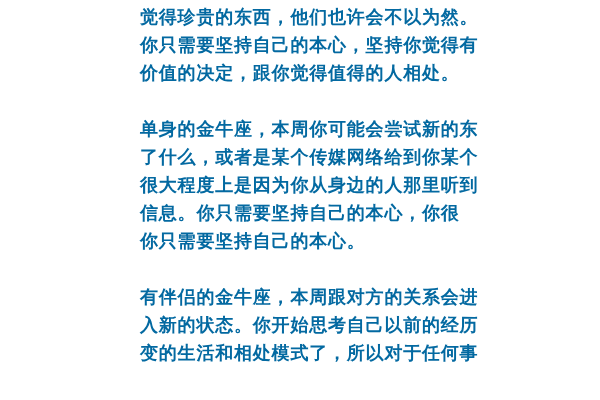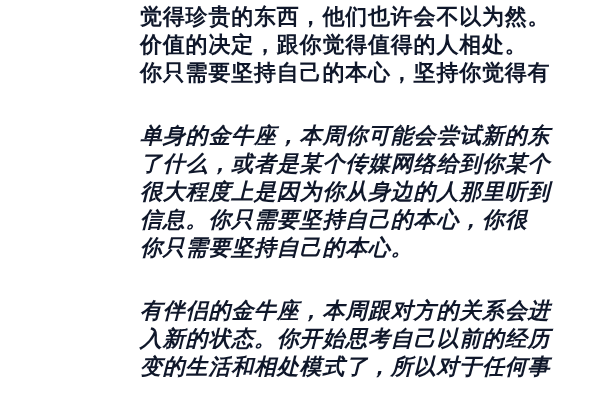--- a/index.html
+++ b/index.html
@@ -24,43 +24,42 @@
     box-sizing: border-box;
     padding-top: 3px;
     padding-left: 140px;
     padding-right: 100px;
     color: #3e4e68;
   }
   .paragraph {
     margin: 0;
   }
   .paragraph + .paragraph {
-    margin-top: 35px;
-    font-style: italic;
+    margin-top: 28px;
   }
   .text-line {
     display: block;
     height: 28px;
     line-height: 28px;
-    font-size: 22px;
+    font-size: 18px;
     font-weight: 700;
     letter-spacing: 0.8px;
     white-space: nowrap;
-    color: #0f172a;
+    color: #0369a1;
   }
 </style>
 </head>
 <body>
 
 <div class="page">
   <div class="article" id="article">
       <p class="paragraph">
         <span class="text-line">觉得珍贵的东西，他们也许会不以为然。</span>
+        <span class="text-line">你只需要坚持自己的本心，坚持你觉得有</span>
         <span class="text-line">价值的决定，跟你觉得值得的人相处。</span>
-        <span class="text-line">你只需要坚持自己的本心，坚持你觉得有</span>
       </p>
       <p class="paragraph">
         <span class="text-line">单身的金牛座，本周你可能会尝试新的东</span>
         <span class="text-line">了什么，或者是某个传媒网络给到你某个</span>
         <span class="text-line">很大程度上是因为你从身边的人那里听到</span>
         <span class="text-line">信息。你只需要坚持自己的本心，你很</span>
         <span class="text-line">你只需要坚持自己的本心。</span>
       </p>
       <p class="paragraph">
         <span class="text-line">有伴侣的金牛座，本周跟对方的关系会进</span>

